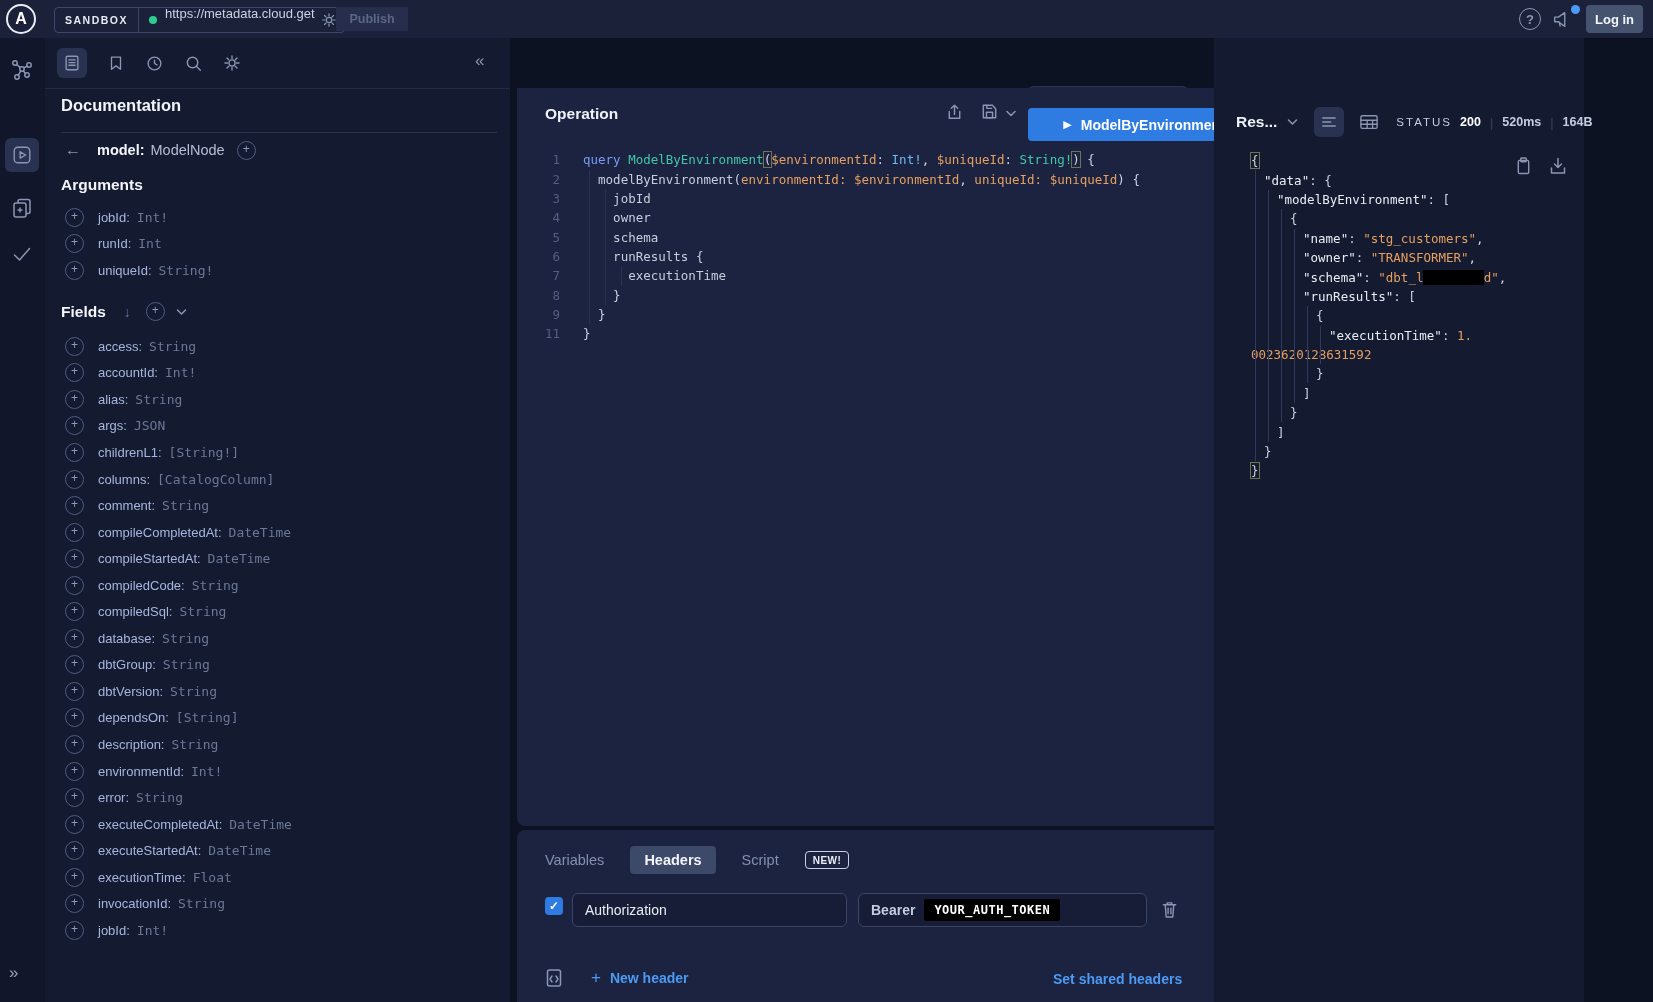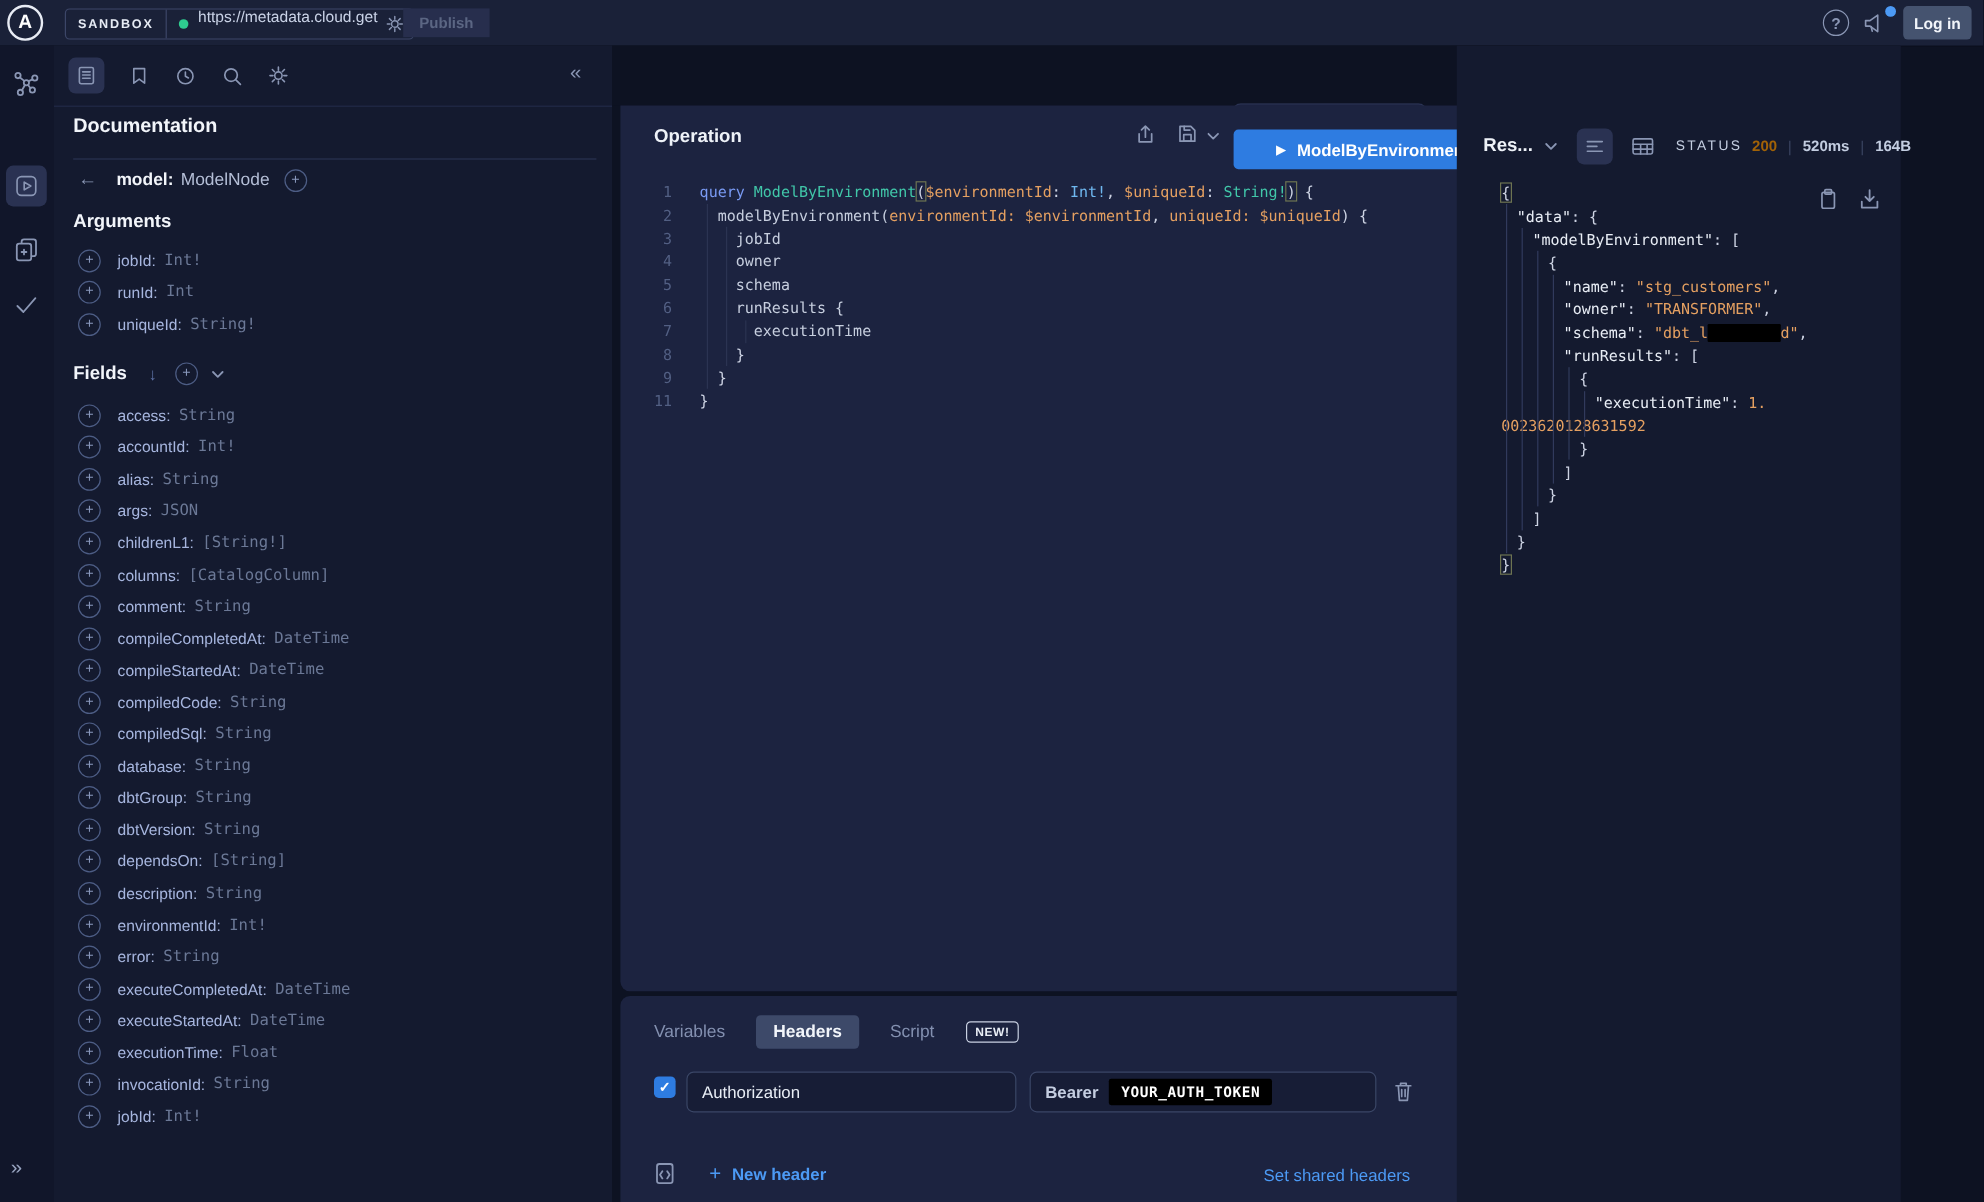--- a/index.html
+++ b/index.html
@@ -113,32 +113,32 @@
   #hdr-val{position:absolute;left:341px;top:63px;width:287px;height:32px;border:1px solid #3a4666;border-radius:6px;
         background:#171d36;display:flex;align-items:center;}
   #hdr-val-prefix{margin-left:12px;font-size:14px;color:#c4cde0;font-weight:bold;}
   #hdr-token{margin-left:9px;background:#000;border-radius:2px;padding:4px 10px;
         font-family:"DejaVu Sans Mono",monospace;font-size:12px;font-weight:bold;color:#fff;letter-spacing:.5px;}
   #hdr-trash{position:absolute;left:644px;top:70px;}
   #script-icon{position:absolute;left:28px;top:138px;}
   #new-header-btn{position:absolute;left:74px;top:138px;display:flex;align-items:center;color:#4c9af5;}
   #new-header-plus{font-size:17px;margin-right:9px;font-weight:normal;}
   #new-header-label{font-weight:bold;font-size:14px;}
-  #shared-headers-btn{position:absolute;left:536px;top:141px;color:#4c9af5;font-weight:normal;font-size:14px;}
+  #shared-headers-btn{position:absolute;left:536px;top:141px;color:#4c9af5;font-weight:bold;font-size:14px;}
 
   
   #resp{position:absolute;left:1214px;top:38px;width:370px;height:964px;background:#141a2f;}
   #resp-head{position:absolute;left:22px;top:68px;height:32px;display:flex;align-items:center;}
   #resp-title{font-size:15.5px;font-weight:bold;color:#eef2f8;}
   #resp-caret{margin-left:10px;}
   #resp-fmt{margin-left:16px;width:30px;height:30px;background:#2a3252;border-radius:6px;
         display:flex;align-items:center;justify-content:center;}
   #resp-table{margin-left:15px;}
   #resp-status-label{margin-left:17px;font-size:11.5px;letter-spacing:2px;color:#c3cde0;}
-  #resp-status-code{margin-left:8px;font-size:12.5px;font-weight:bold;color:#a16207;}
+  #resp-status-code{margin-left:8px;font-size:12.5px;font-weight:bold;color:#ffffff;}
   .resp-sep{margin-left:9px;color:#39435f;font-size:13px;}
   .resp-metric{margin-left:9px;font-size:12.5px;font-weight:bold;color:#c3cde0;}
   #resp-copy{position:absolute;left:301px;top:118px;}
   #resp-download{position:absolute;left:335px;top:118px;}
   #json-block{position:absolute;left:37px;top:113px;width:330px;}
   .json-row{height:19.4px;display:flex;align-items:center;font-size:12.5px;white-space:pre;}
   .seg-key{color:#e8edf5;} .seg-str{color:#e5a061;} .seg-num{color:#e5a061;}
   .seg-red{background:#000;color:transparent;border-radius:1px;}
   .jg{position:absolute;width:1px;background:#313a5c;}
 </style>

